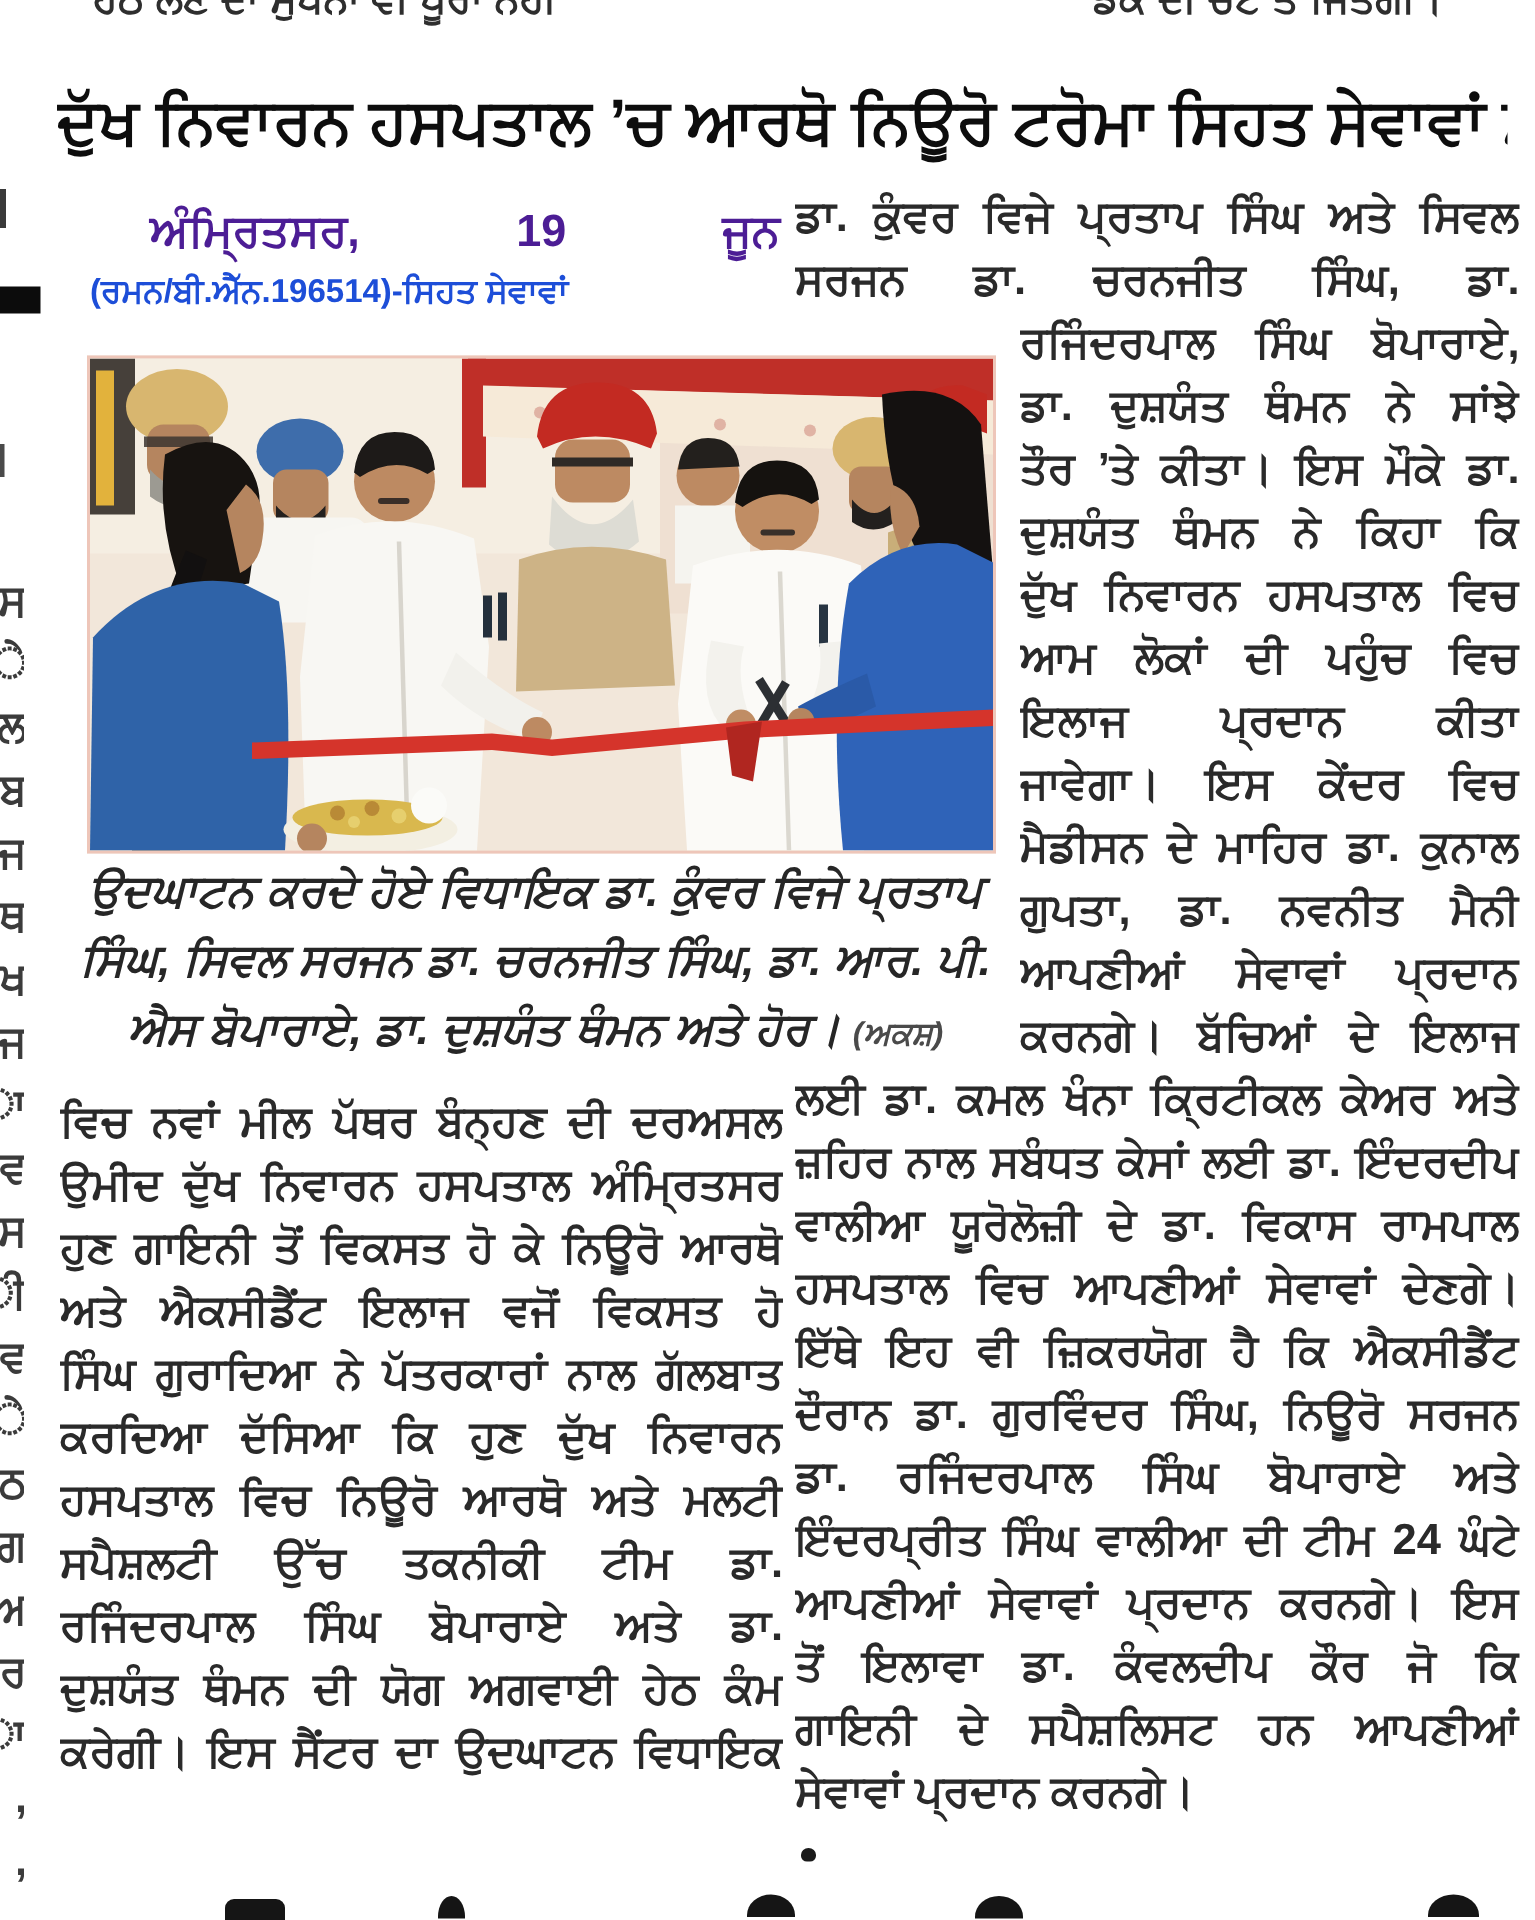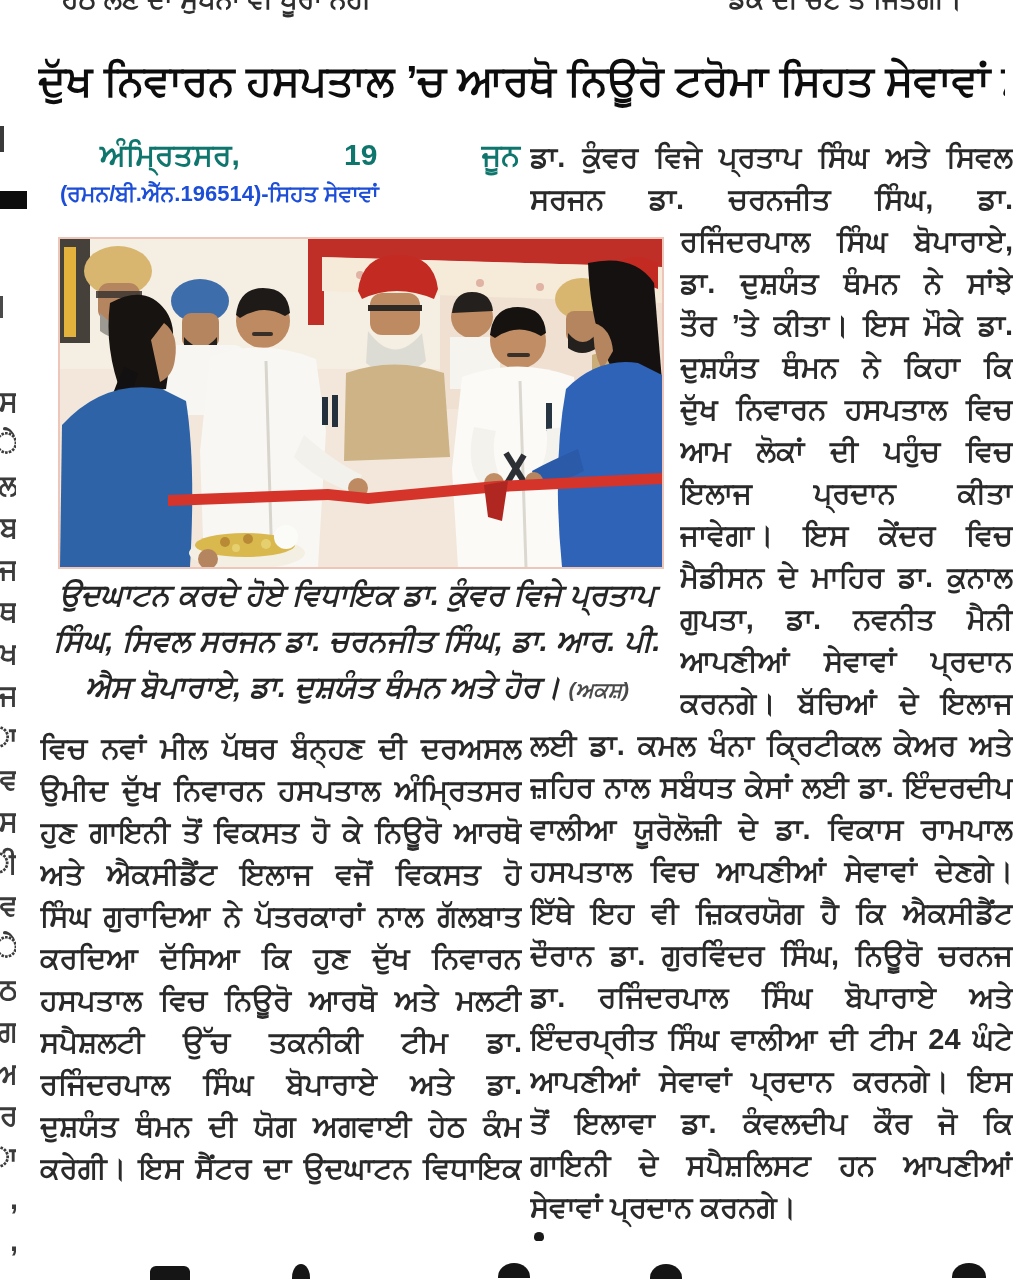--- a/index.html
+++ b/index.html
@@ -17,37 +17,37 @@
     text-align:justify;text-align-last:justify;white-space:nowrap;}
   
   .tick1{position:absolute;left:0;top:126px;width:4px;height:26px;background:#3a3a3a;}
   .black-bar{position:absolute;left:0;top:191px;width:27px;height:18px;background:#0c0c0c;}
   .tick2{position:absolute;left:0;top:296px;width:3px;height:22px;background:#4a4a4a;}
   .edge-frags{position:absolute;left:0;top:380px;width:16px;height:884px;overflow:hidden;}
   .edge-frag{height:42px;line-height:42px;font-size:29px;font-weight:600;color:#3b3b3b;
     width:40px;margin-left:-22px;text-align:right;}
   
   .dateline1{position:absolute;left:100px;top:138px;width:420px;display:flex;justify-content:space-between;
-    font-size:30px;font-weight:700;color:#0f766e;}
+    font-size:30px;font-weight:700;color:#4c1d95;}
   .dateline2{position:absolute;left:50px;top:181px;width:472px;font-size:22px;font-weight:700;color:#1d4ed8;
     white-space:nowrap;overflow:hidden;margin-left:10px;}
   
   .photo{position:absolute;left:58px;top:237px;width:602px;height:328px;
     border:2px solid #eec6b9;background:#f2e7da;}
   .photo svg{display:block;width:100%;height:100%;}
   
   .caption{position:absolute;left:48px;top:572px;width:618px;text-align:center;
     font-size:30px;line-height:46px;font-weight:700;font-style:italic;color:#262626;}
   .caption .credit{font-size:21px;font-weight:600;color:#4a4a4a;letter-spacing:0;}
   
   .bodyline{height:42px;line-height:42px;overflow:hidden;font-size:29px;font-weight:600;color:#2a2a2a;
     text-align:justify;text-align-last:justify;white-space:nowrap;}
   .bodyline.lastline{text-align-last:left;}
   .left-col{position:absolute;left:40px;top:727px;width:482px;}
-  .right-col{position:absolute;left:530px;top:136px;width:483px;}
+  .right-col{position:absolute;left:530px;top:124px;width:483px;}
   .right-col .narrow{margin-left:150px;}
   
   .frag-arc{position:absolute;height:15px;background:#151515;border-radius:55% 55% 0 0/100% 100% 0 0;}
   .frag-dot{position:absolute;width:10px;height:9px;background:#1a1a1a;border-radius:50% 50% 40% 40%;}
 </style>
 </head>
 <body>
 
 <div class="canvas">
 
@@ -251,21 +251,21 @@
     <div class="bodyline narrow">ਜਾਵੇਗਾ। ਇਸ ਕੇਂਦਰ ਵਿਚ</div>
     <div class="bodyline narrow">ਮੈਡੀਸਨ ਦੇ ਮਾਹਿਰ ਡਾ. ਕੁਨਾਲ</div>
     <div class="bodyline narrow">ਗੁਪਤਾ, ਡਾ. ਨਵਨੀਤ ਮੈਨੀ</div>
     <div class="bodyline narrow">ਆਪਣੀਆਂ ਸੇਵਾਵਾਂ ਪ੍ਰਦਾਨ</div>
     <div class="bodyline narrow">ਕਰਨਗੇ। ਬੱਚਿਆਂ ਦੇ ਇਲਾਜ</div>
     <div class="bodyline">ਲਈ ਡਾ. ਕਮਲ ਖੰਨਾ ਕ੍ਰਿਟੀਕਲ ਕੇਅਰ ਅਤੇ</div>
     <div class="bodyline">ਜ਼ਹਿਰ ਨਾਲ ਸਬੰਧਤ ਕੇਸਾਂ ਲਈ ਡਾ. ਇੰਦਰਦੀਪ</div>
     <div class="bodyline">ਵਾਲੀਆ ਯੂਰੋਲੋਜ਼ੀ ਦੇ ਡਾ. ਵਿਕਾਸ ਰਾਮਪਾਲ</div>
     <div class="bodyline">ਹਸਪਤਾਲ ਵਿਚ ਆਪਣੀਆਂ ਸੇਵਾਵਾਂ ਦੇਣਗੇ।</div>
     <div class="bodyline">ਇੱਥੇ ਇਹ ਵੀ ਜ਼ਿਕਰਯੋਗ ਹੈ ਕਿ ਐਕਸੀਡੈਂਟ</div>
-    <div class="bodyline">ਦੌਰਾਨ ਡਾ. ਗੁਰਵਿੰਦਰ ਸਿੰਘ, ਨਿਊਰੋ ਚਰਨਜ</div>
+    <div class="bodyline">ਦੌਰਾਨ ਡਾ. ਗੁਰਵਿੰਦਰ ਸਿੰਘ, ਨਿਊਰੋ ਸਰਜਨ</div>
     <div class="bodyline">ਡਾ. ਰਜਿੰਦਰਪਾਲ ਸਿੰਘ ਬੋਪਾਰਾਏ ਅਤੇ</div>
     <div class="bodyline">ਇੰਦਰਪ੍ਰੀਤ ਸਿੰਘ ਵਾਲੀਆ ਦੀ ਟੀਮ 24 ਘੰਟੇ</div>
     <div class="bodyline">ਆਪਣੀਆਂ ਸੇਵਾਵਾਂ ਪ੍ਰਦਾਨ ਕਰਨਗੇ। ਇਸ</div>
     <div class="bodyline">ਤੋਂ ਇਲਾਵਾ ਡਾ. ਕੰਵਲਦੀਪ ਕੌਰ ਜੋ ਕਿ</div>
     <div class="bodyline">ਗਾਇਨੀ ਦੇ ਸਪੈਸ਼ਲਿਸਟ ਹਨ ਆਪਣੀਆਂ</div>
     <div class="bodyline lastline">ਸੇਵਾਵਾਂ ਪ੍ਰਦਾਨ ਕਰਨਗੇ।</div>
   </div>
 
   <div class="frag-dot" style="left:534px;top:1232px;"></div>
   <div class="frag-arc" style="left:150px;top:1266px;width:40px;border-radius:6px 6px 0 0;"></div>

